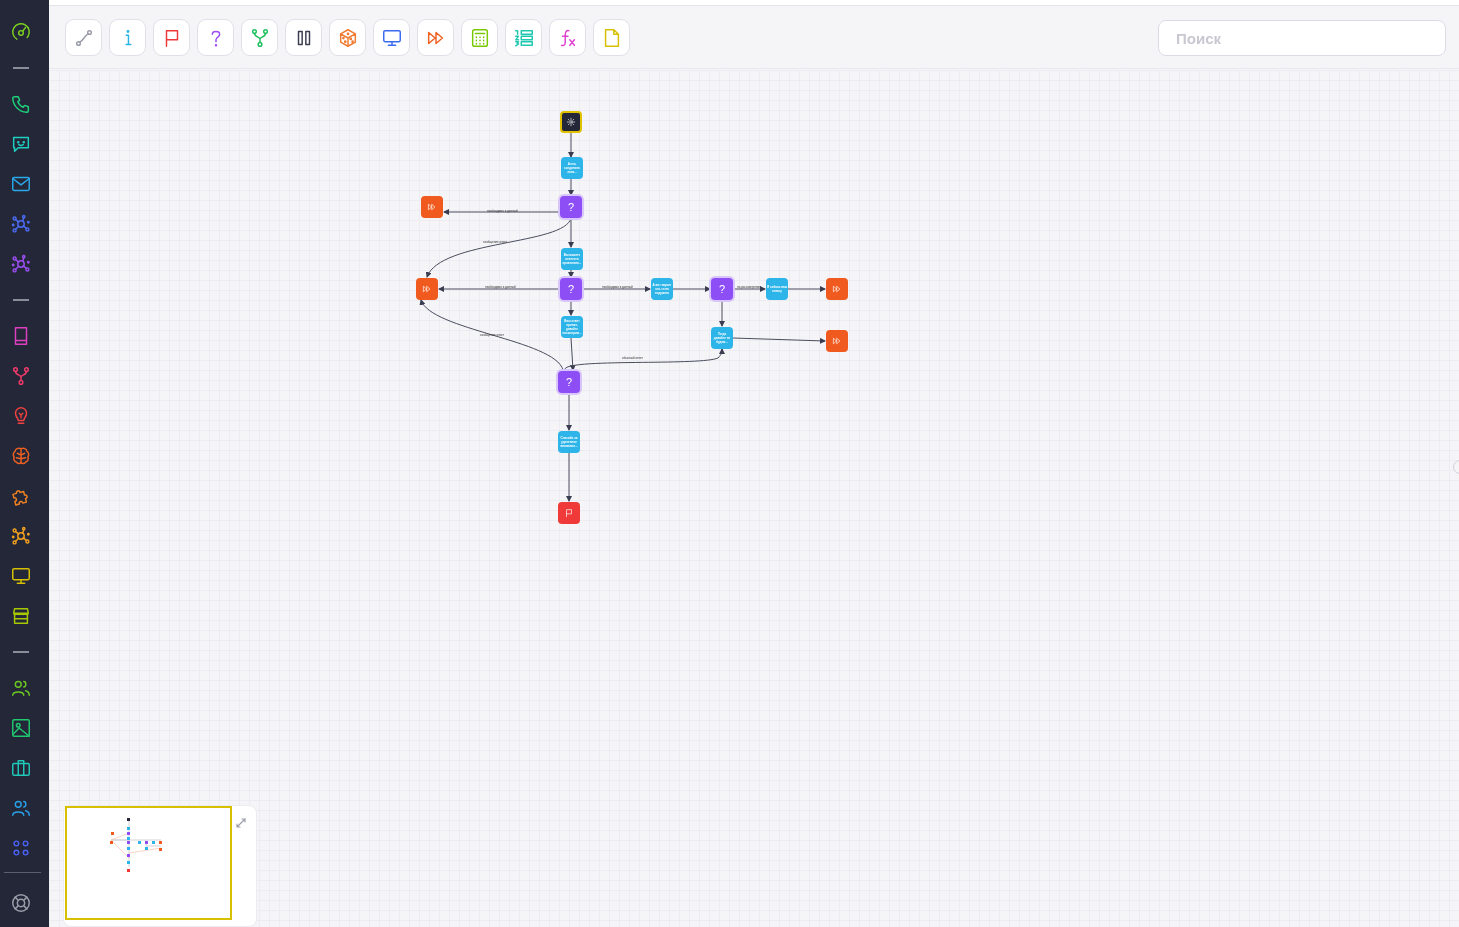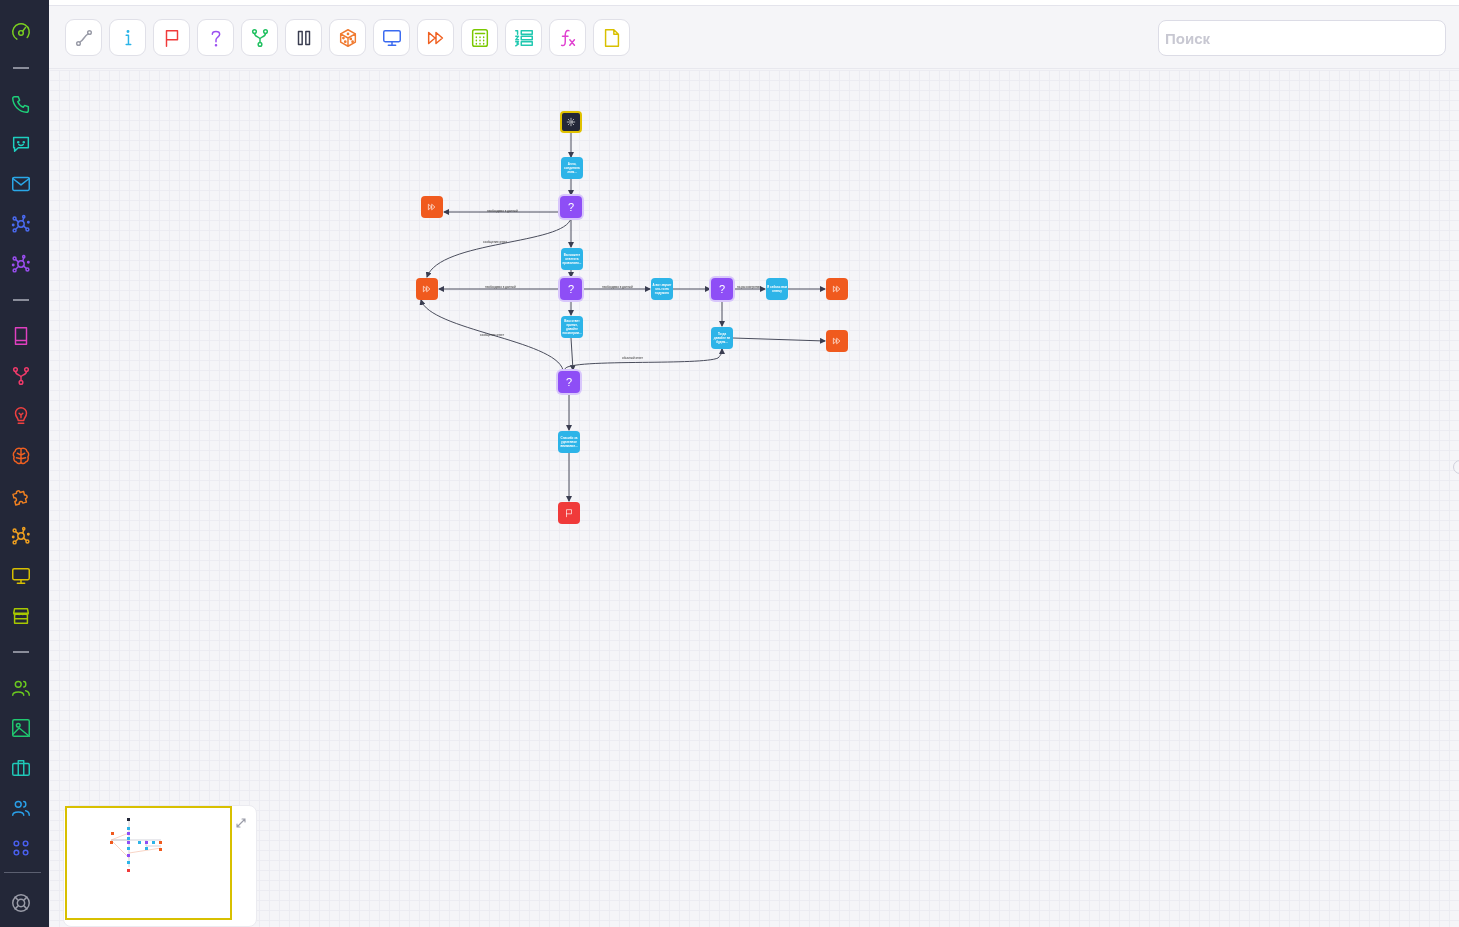--- a/index.html
+++ b/index.html
@@ -9,21 +9,21 @@
   .sidebar { position: absolute; left: 0; top: 0; width: 49px; height: 927px; background: #232738; }
   .sb-item { position: absolute; left: 9px; width: 24px; height: 24px; display: flex; align-items: center; justify-content: center; cursor: pointer; }
   .sb-item svg { width: 22px; height: 22px; fill: none; stroke-width: 1.6; stroke-linecap: round; stroke-linejoin: round; }
   .sb-sep { position: absolute; left: 13px; width: 16px; height: 2px; background: #8a8d9a; }
   .sb-line { position: absolute; left: 4px; width: 37px; height: 1px; background: #5b5f70; top: 872px; }
 
   .topline { position: absolute; left: 49px; top: 0; right: 0; height: 6px; background: #ffffff; border-bottom: 1px solid #e4e4ec; }
   .toolbar { position: absolute; left: 49px; top: 7px; right: 0; height: 62px; background: #f5f5f8; border-bottom: 1px solid #e8e8ee; }
   .tool { position: absolute; top: 12px; width: 37px; height: 37px; border-radius: 9px; background: #fff; border: 1px solid #e0e0e8; display: flex; align-items: center; justify-content: center; cursor: pointer; }
   .tool svg { width: 22px; height: 22px; fill: none; stroke-width: 1.6; stroke-linecap: round; stroke-linejoin: round; }
-  .search { position: absolute; left: 1109px; top: 13px; width: 288px; height: 36px; border: 1px solid #dcdce6; border-radius: 8px; background: #fff; padding: 0 6px; font-size: 15px; color: #333; font-family: "Liberation Sans", sans-serif; outline: none; }
+  .search { position: absolute; left: 1109px; top: 13px; width: 288px; height: 36px; border: 1px solid #dcdce6; border-radius: 8px; background: #fff; padding: 0 17px; font-size: 15px; color: #333; font-family: "Liberation Sans", sans-serif; outline: none; }
   .search::placeholder { color: #c8c8d2; font-weight: bold; }
 
   .canvas { position: absolute; left: 49px; top: 70px; right: 0; bottom: 0;
     background-color: #f5f5f8;
     background-image: linear-gradient(#ececf2 1px, transparent 1px), linear-gradient(90deg, #ececf2 1px, transparent 1px);
     background-size: 10px 10px; }
   .edges { position: absolute; left: 0; top: 0; width: 1459px; height: 927px; pointer-events: none; }
   .node { position: absolute; width: 22px; height: 22px; border-radius: 4px; display: flex; align-items: center; justify-content: center; cursor: pointer; color: #fff; }
   .node.start { background: #232738; border: 2px solid #e0c100; }
   .node.msg { background: #2db4e8; font-size: 3px; line-height: 4px; text-align: center; padding: 1px; font-weight: bold; overflow: hidden; }

